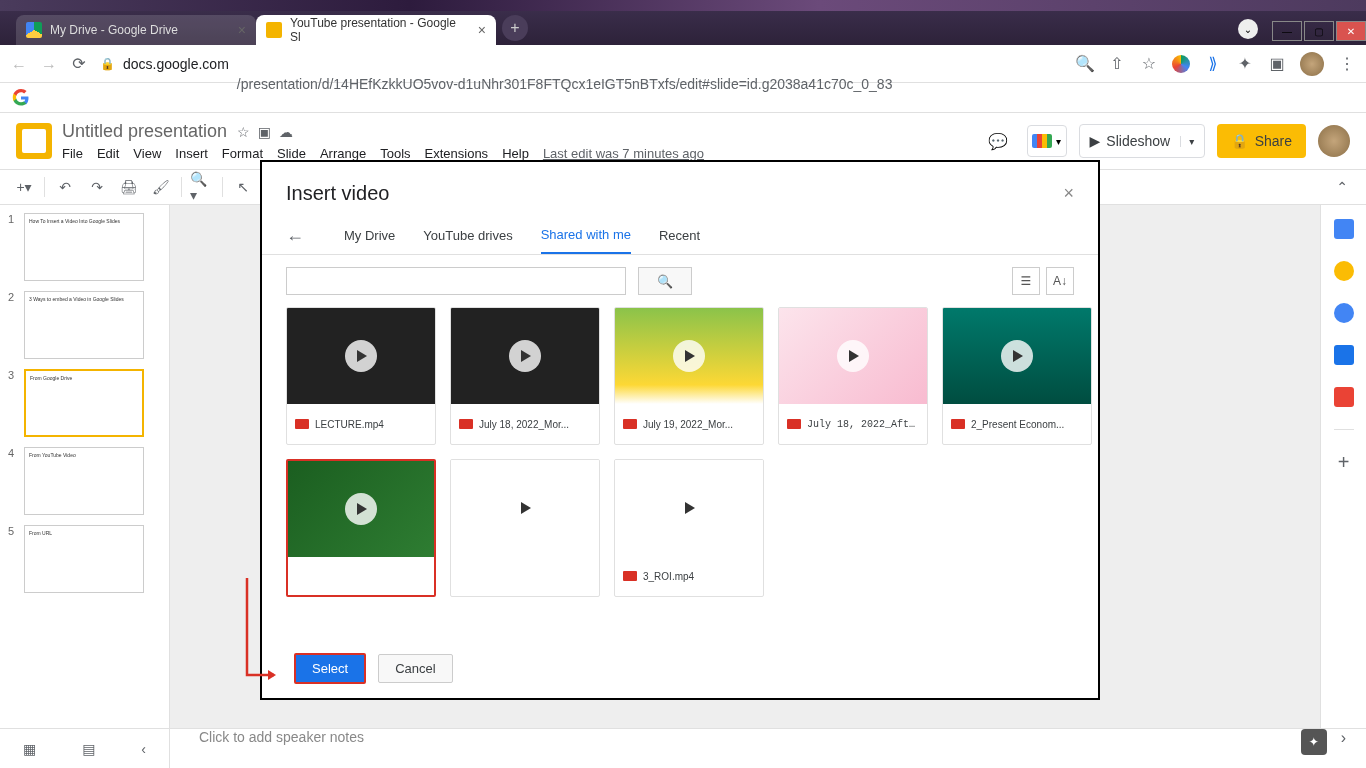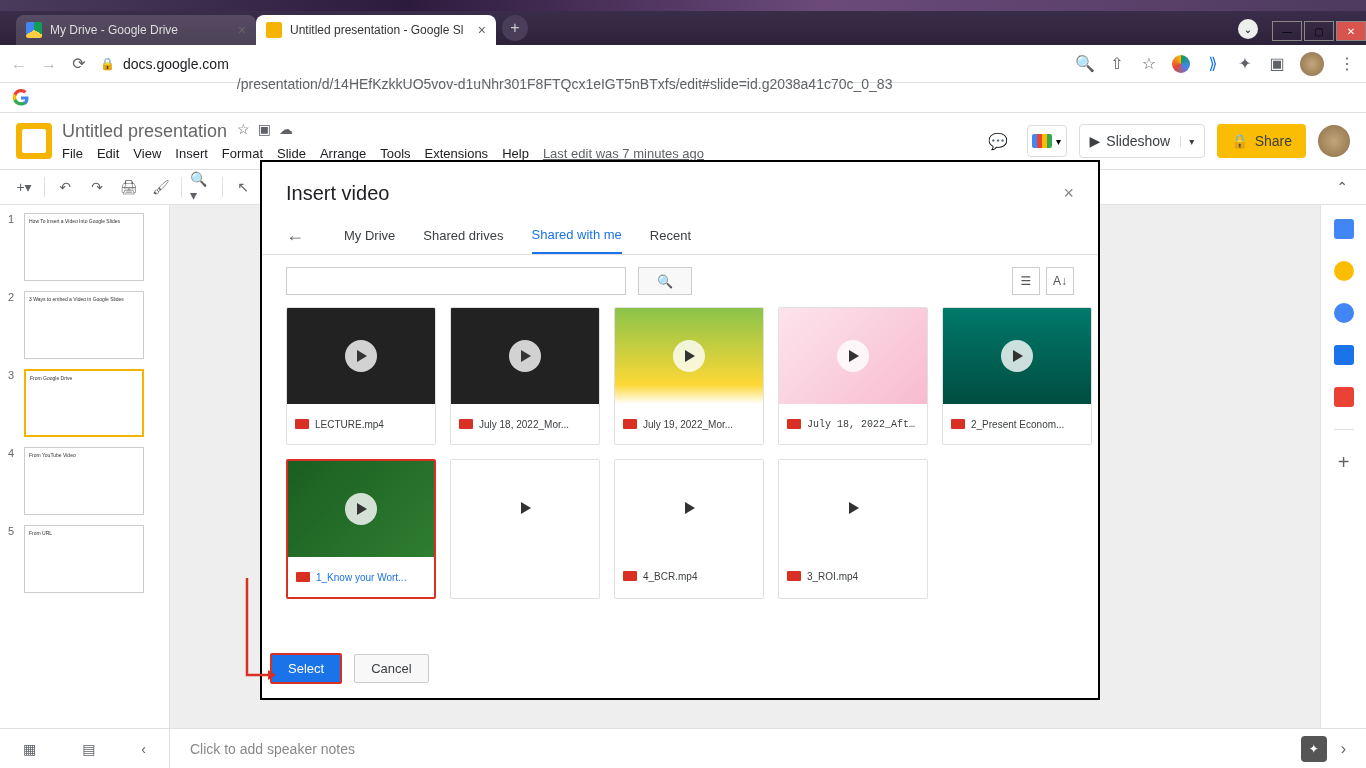--- a/index.html
+++ b/index.html
@@ -33,21 +33,21 @@
 
 
 .bookmarks-bar { height: 30px; background: #fff; border-bottom: 1px solid #e0e0e0; display: flex; align-items: center; padding: 0 12px; }
 .google-g { width: 18px; height: 18px; }
 
 
 .slides-header { height: 56px; background: #fff; display: flex; align-items: center; padding: 0 16px; gap: 10px; }
 .slides-logo { width: 36px; height: 36px; background: #f4b400; border-radius: 4px; position: relative; }
 .slides-logo::after { content: ''; position: absolute; inset: 6px; background: #fff; border-radius: 2px; }
 .doc-title-area { display: flex; flex-direction: column; gap: 2px; }
-.doc-title-row { display: flex; gap: 10px; }
+.doc-title-row { display: flex; align-items: center; gap: 10px; }
 .doc-title { font-size: 18px; color: #666; }
 .doc-icons { display: flex; gap: 8px; color: #5f6368; font-size: 14px; }
 .menu-bar { display: flex; gap: 14px; font-size: 13px; color: #202124; margin-top: 2px; }
 .last-edit { color: #5f6368; text-decoration: underline; }
 .header-right { margin-left: auto; display: flex; align-items: center; gap: 12px; }
 .header-icon-btn { width: 32px; height: 32px; border-radius: 4px; display: flex; align-items: center; justify-content: center; color: #5f6368; }
 .meet-btn { width: 40px; height: 32px; border: 1px solid #dadce0; border-radius: 4px; display: flex; align-items: center; justify-content: center; }
 .meet-icon { width: 20px; height: 14px; background: linear-gradient(90deg, #4285f4 25%, #ea4335 25% 50%, #fbbc04 50% 75%, #34a853 75%); border-radius: 2px; }
 .slideshow-btn { height: 34px; border: 1px solid #dadce0; border-radius: 4px; display: flex; align-items: center; padding: 0 10px; gap: 6px; font-size: 14px; color: #3c4043; }
 .slideshow-drop { border-left: 1px solid #dadce0; padding-left: 8px; margin-left: 4px; font-size: 10px; }
@@ -64,21 +64,21 @@
 .slide-panel { width: 170px; background: #fff; border-right: 1px solid #e0e0e0; padding: 8px; overflow-y: auto; }
 .slide-thumb-wrap { display: flex; gap: 6px; margin-bottom: 10px; }
 .slide-num { font-size: 11px; color: #666; width: 10px; }
 .slide-thumb { width: 120px; height: 68px; background: #fff; border: 1px solid #ccc; padding: 4px; font-size: 5px; color: #333; overflow: hidden; }
 .slide-thumb.active { border: 2px solid #f4b400; }
 .canvas-area { flex: 1; background: #eee; position: relative; }
 .right-panel { width: 46px; background: #fff; border-left: 1px solid #e0e0e0; display: flex; flex-direction: column; align-items: center; padding-top: 14px; gap: 22px; }
 .rp-icon { width: 20px; height: 20px; border-radius: 3px; }
 
 
-.speaker-notes { height: 40px; background: #fff; border-top: 1px solid #e0e0e0; display: flex; align-items: center; padding: 0 20px 0 190px; font-size: 14px; color: #888; }
+.speaker-notes { height: 40px; background: #fff; border-top: 1px solid #e0e0e0; display: flex; padding: 0 20px 0 190px; font-size: 14px; color: #888; margin-left: 9px; }
 .bottom-bar { position: absolute; bottom: 0; left: 0; width: 170px; height: 40px; background: #fff; border-top: 1px solid #e0e0e0; border-right: 1px solid #e0e0e0; display: flex; align-items: center; justify-content: space-around; }
 
 
 .modal-overlay { position: absolute; top: 160px; left: 260px; width: 840px; height: 540px; background: #fff; border: 2px solid #000; z-index: 100; display: flex; flex-direction: column; }
 .modal-header { padding: 20px 24px 12px; display: flex; align-items: center; }
 .modal-title { font-size: 20px; color: #202124; }
 .modal-close { margin-left: auto; font-size: 18px; color: #888; cursor: pointer; }
 .modal-tabs { display: flex; align-items: center; padding: 0 24px; border-bottom: 1px solid #e0e0e0; gap: 28px; font-size: 13px; color: #3c4043; }
 .modal-tab { padding: 10px 0; cursor: pointer; text-align: center; }
 .modal-tab.active { color: #1a73e8; border-bottom: 2px solid #1a73e8; font-weight: 500; }
@@ -91,21 +91,21 @@
 .modal-body { flex: 1; padding: 0 24px; overflow-y: auto; }
 .video-grid { display: grid; grid-template-columns: repeat(5, 150px); gap: 14px; }
 .video-card { width: 150px; border: 1px solid #e0e0e0; border-radius: 2px; overflow: hidden; cursor: pointer; }
 .video-card.selected { border: 2px solid #d93025; }
 .video-preview { width: 100%; height: 96px; background: #222; position: relative; display: flex; align-items: center; justify-content: center; }
 .play-icon { width: 32px; height: 32px; background: rgba(255,255,255,0.8); border-radius: 50%; display: flex; align-items: center; justify-content: center; }
 .play-icon::after { content: ''; border-left: 10px solid #333; border-top: 6px solid transparent; border-bottom: 6px solid transparent; margin-left: 2px; }
 .video-label { height: 40px; display: flex; align-items: center; padding: 0 8px; gap: 6px; font-size: 10px; color: #3c4043; }
 .video-label.selected { color: #1a73e8; }
 .video-icon { width: 14px; height: 10px; background: #d93025; border-radius: 1px; flex-shrink: 0; }
-.modal-footer { padding: 14px 8px; display: flex; gap: 12px; align-items: center; }
+.modal-footer { padding: 14px 32px; display: flex; gap: 12px; align-items: center; }
 .select-btn { padding: 6px 16px; background: #1a73e8; color: #fff; font-size: 13px; border: 2px solid #d93025; border-radius: 2px; }
 .cancel-btn { padding: 6px 16px; background: #f8f8f8; border: 1px solid #ccc; font-size: 13px; color: #3c4043; border-radius: 2px; }
 
 
 .annotation-arrow { position: absolute; top: 575px; left: 244px; z-index: 101; }
 .annotation-arrow svg { overflow: visible; }
 
 
 .vp-green { background: linear-gradient(180deg, #8bc34a 0%, #fdd835 80%, #fff 100%); }
 .vp-pink { background: linear-gradient(135deg, #fce4ec 0%, #f8bbd0 100%); }
@@ -120,21 +120,21 @@
 <div class="window-titlebar"></div>
 
 <div class="browser-tabs">
   <div class="browser-tab inactive">
     <div class="tab-favicon" style="background:conic-gradient(#0f9d58 0 33%, #ffcd40 33% 66%, #4285f4 66%)"></div>
     <span>My Drive - Google Drive</span>
     <span class="tab-close-x">×</span>
   </div>
   <div class="browser-tab">
     <div class="tab-favicon" style="background:#f4b400;border-radius:2px"></div>
-    <span>Untitled presentation - Google Sl</span>
+    <span>YouTube presentation - Google Sl</span>
     <span class="tab-close-x">×</span>
   </div>
   <div class="new-tab-btn">+</div>
   <div class="dropdown-circle">⌄</div>
   <div class="window-controls">
     <div>—</div>
     <div>▢</div>
     <div class="wc-close">✕</div>
   </div>
 </div>
@@ -278,21 +278,21 @@
 </div>
 
 <div class="modal-overlay">
   <div class="modal-header">
     <span class="modal-title">Insert video</span>
     <span class="modal-close">×</span>
   </div>
   <div class="modal-tabs">
     <span class="back-arrow">←</span>
     <span class="modal-tab">My Drive</span>
-    <span class="modal-tab">Shared drives</span>
+    <span class="modal-tab">YouTube drives</span>
     <span class="modal-tab active">Shared with me</span>
     <span class="modal-tab">Recent</span>
   </div>
   <div class="modal-toolbar">
     <input class="search-box" style="">
     <div class="search-btn">🔍</div>
     <div class="view-toggles">
       <div class="view-toggle">☰</div>
       <div class="view-toggle">A↓</div>
     </div>
@@ -341,37 +341,24 @@
           </div>
           <div class="video-label">
             <div class="video-icon"></div>
             <span style="overflow: hidden; text-overflow: ellipsis; white-space: nowrap;">2_Present Econom...</span>
           </div>
         </div>
         <div class="video-card selected">
           <div class="video-preview vp-darkgreen">
             <div class="play-icon"></div>
           </div>
-          <div class="video-label selected">
-            <div class="video-icon"></div>
-            <span style="overflow: hidden; text-overflow: ellipsis; white-space: nowrap;">1_Know your Wort...</span>
-          </div>
         </div>
         <div class="video-card">
           <div class="video-preview vp-white">
             <div class="play-icon"></div>
-          </div>
-        </div>
-        <div class="video-card">
-          <div class="video-preview vp-white">
-            <div class="play-icon"></div>
-          </div>
-          <div class="video-label">
-            <div class="video-icon"></div>
-            <span style="overflow: hidden; text-overflow: ellipsis; white-space: nowrap;">4_BCR.mp4</span>
           </div>
         </div>
         <div class="video-card">
           <div class="video-preview vp-white">
             <div class="play-icon"></div>
           </div>
           <div class="video-label">
             <div class="video-icon"></div>
             <span style="overflow: hidden; text-overflow: ellipsis; white-space: nowrap;">3_ROI.mp4</span>
           </div>

